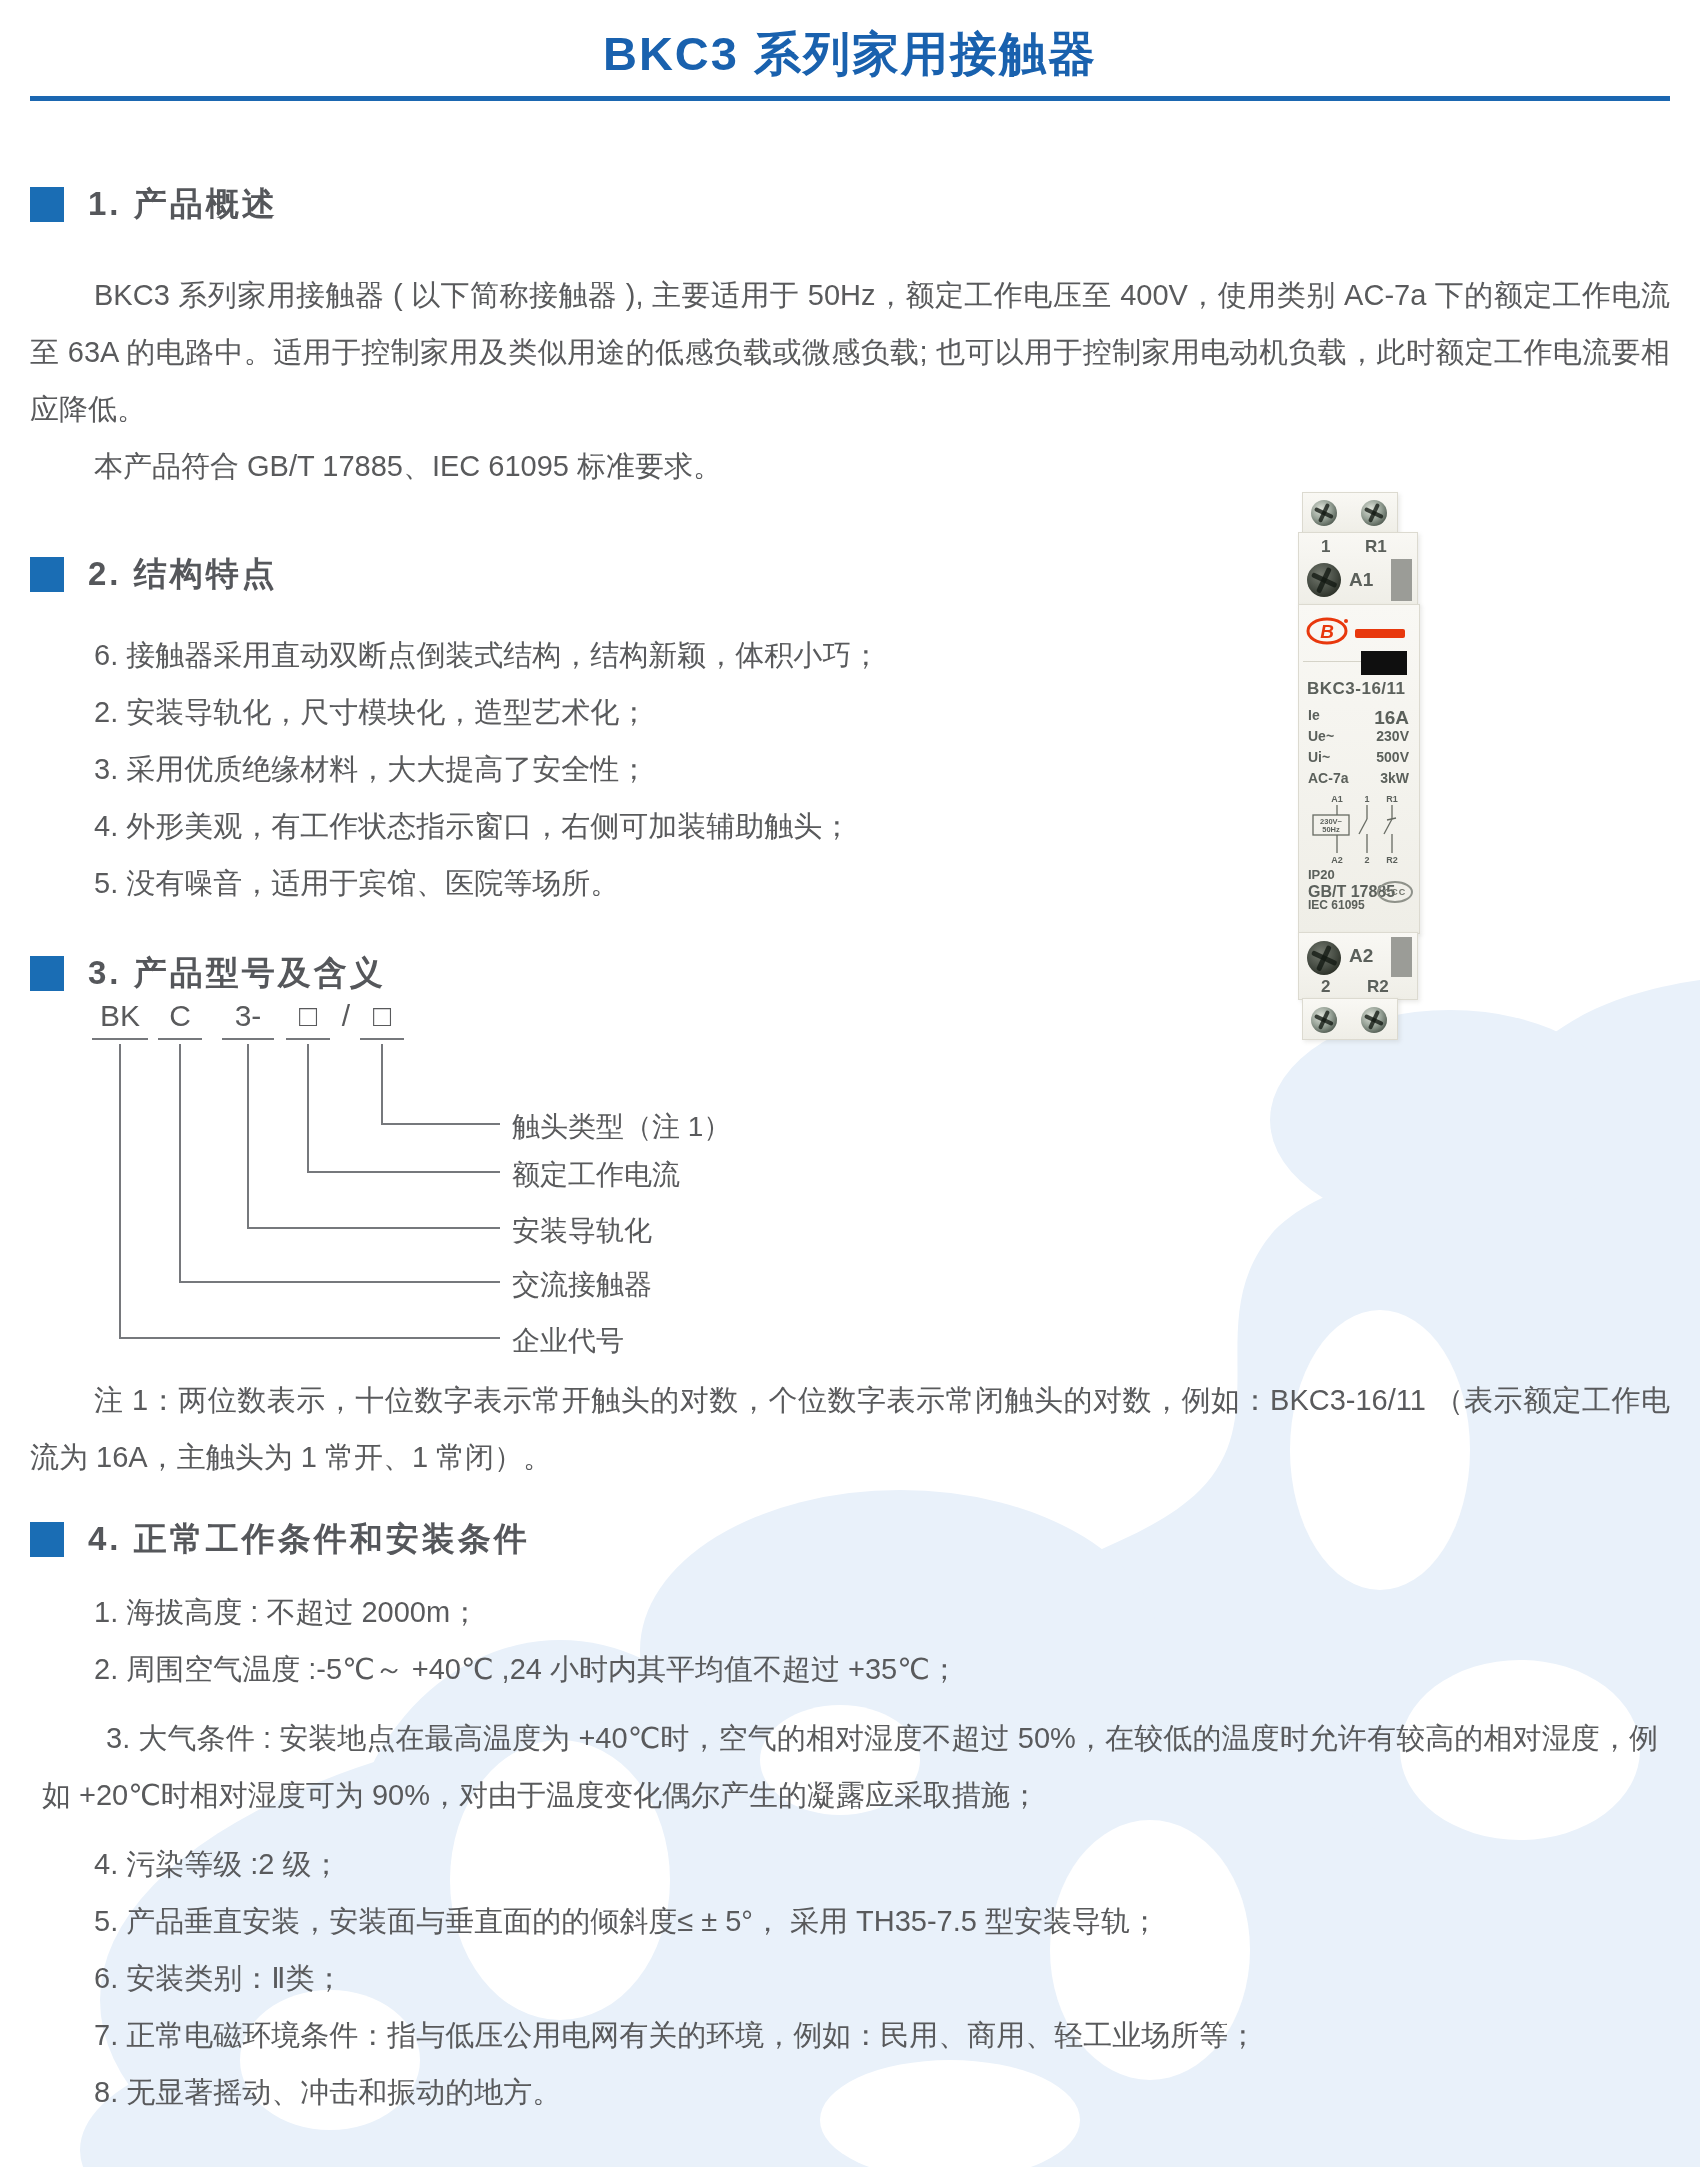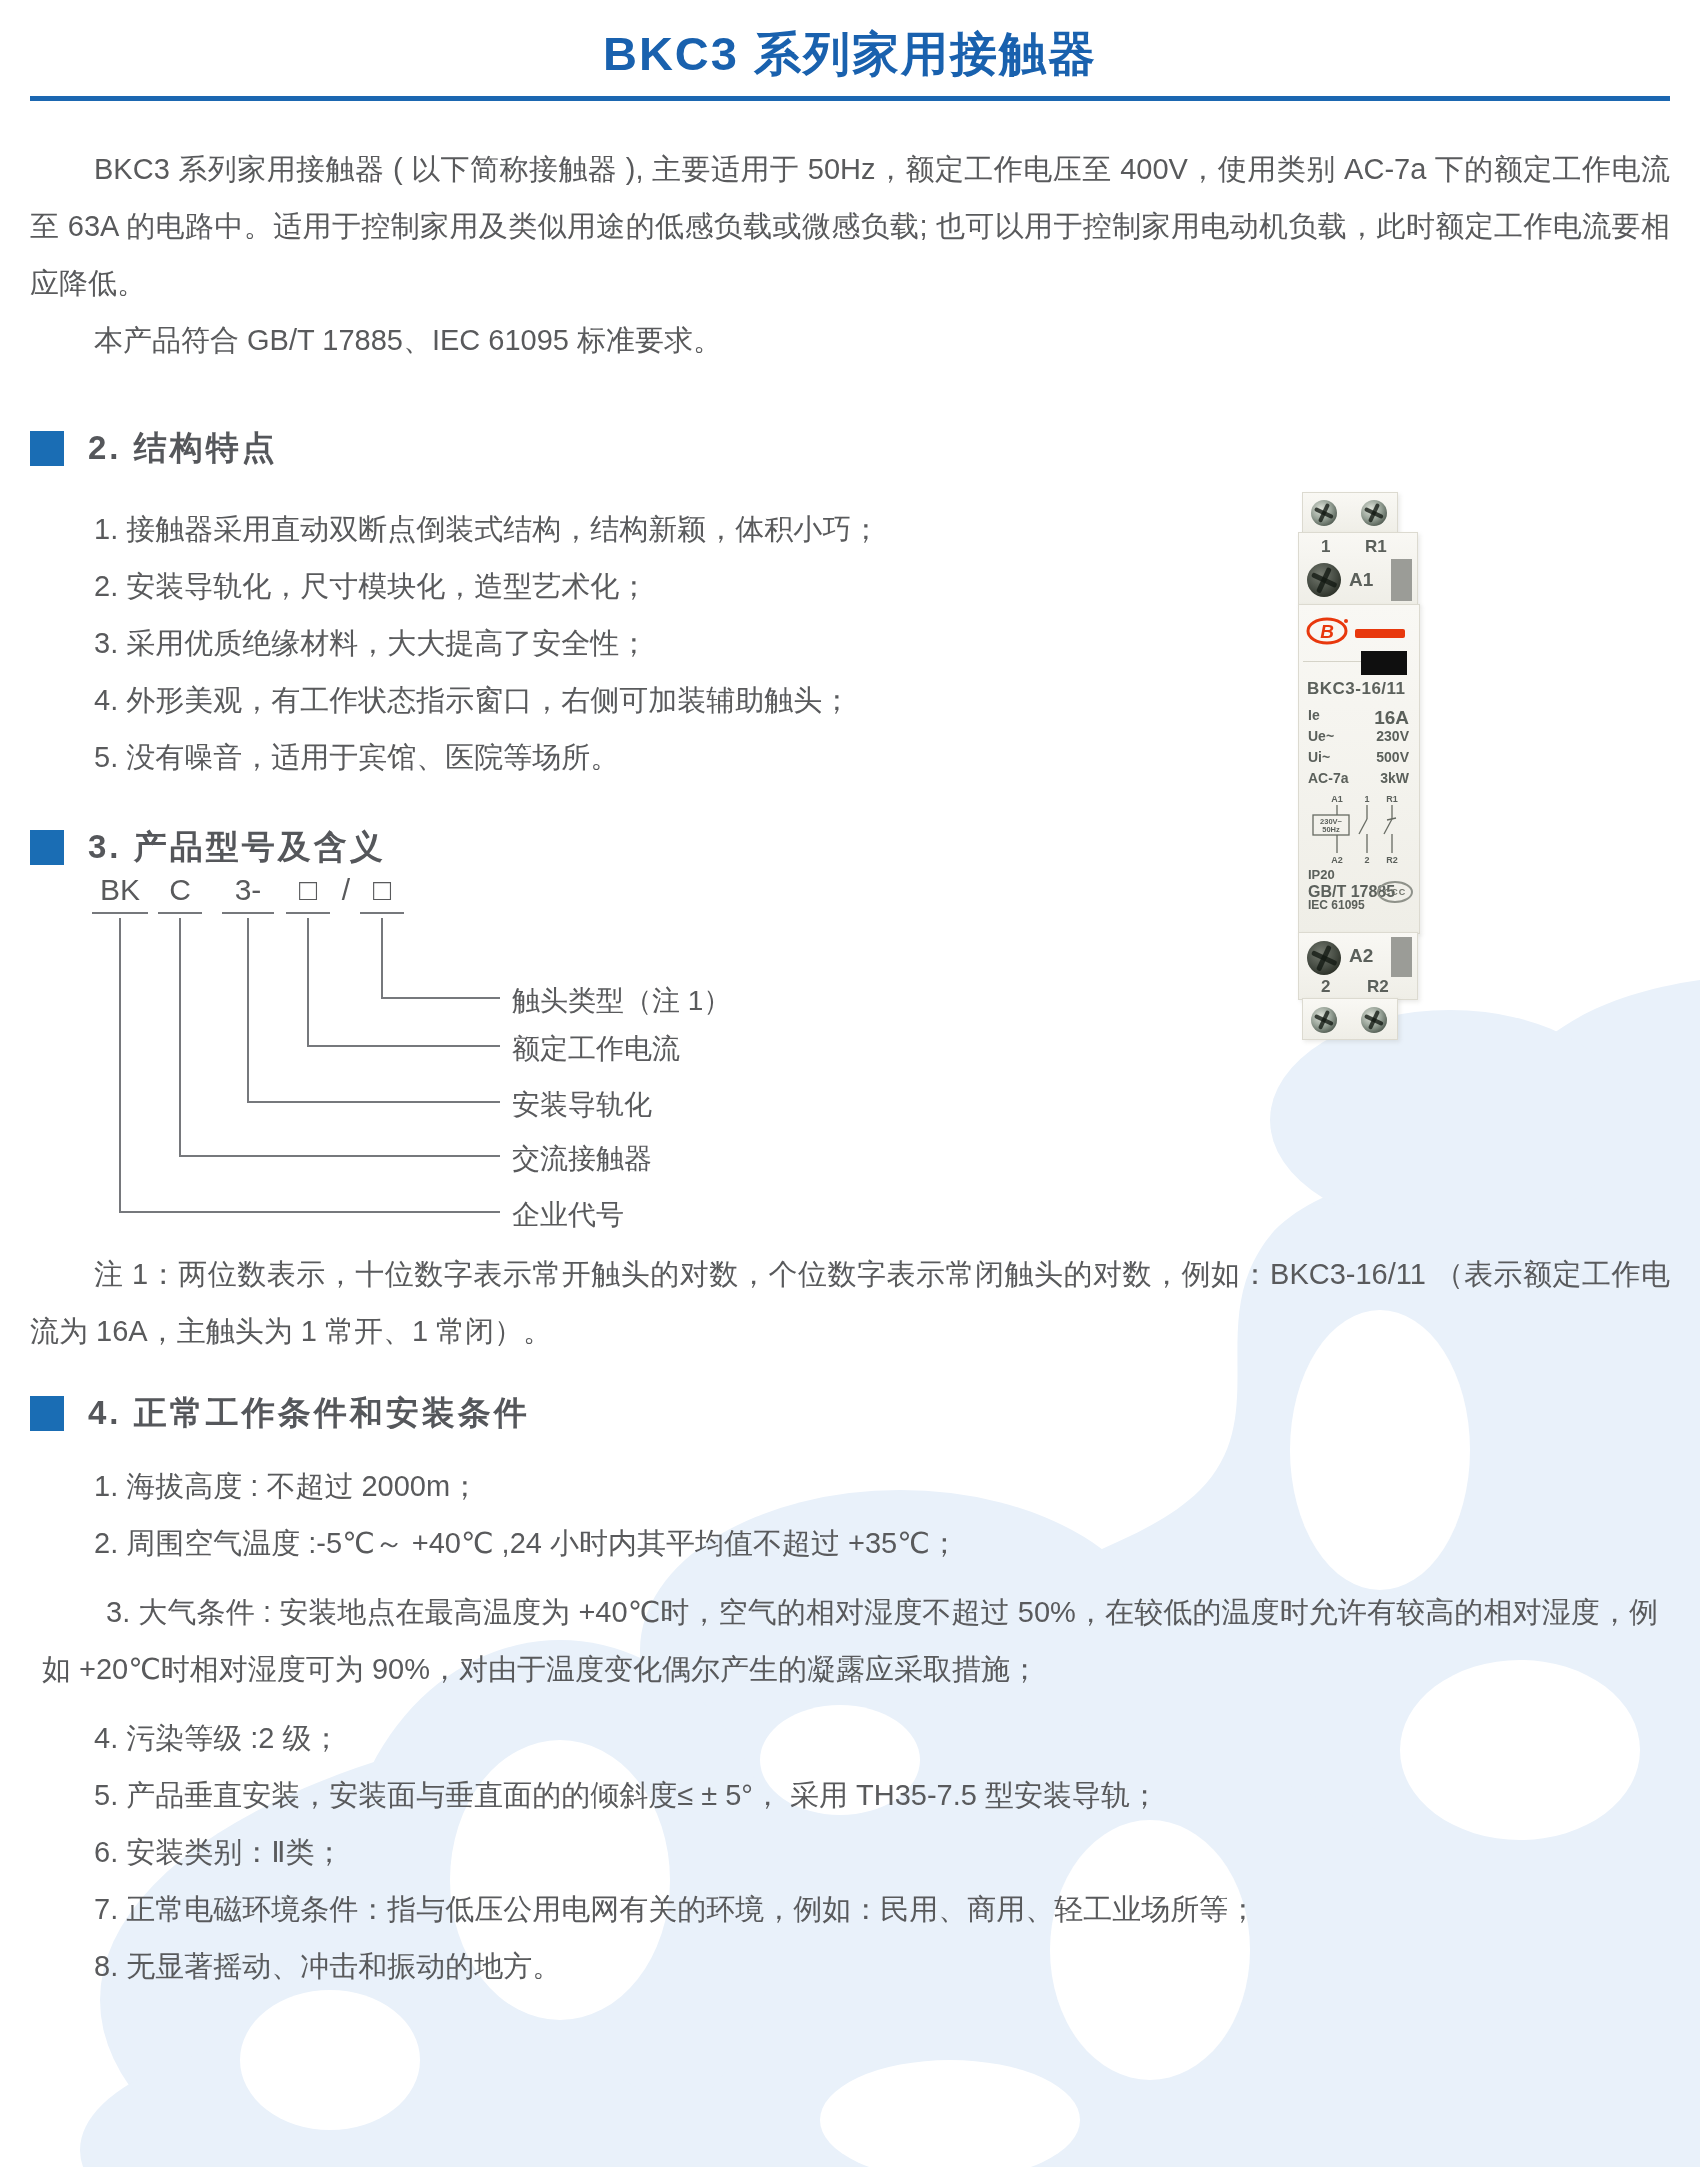--- a/index.html
+++ b/index.html
@@ -75,29 +75,33 @@
     <ellipse cx="840" cy="1760" rx="80" ry="55"></ellipse>
     <ellipse cx="330" cy="2060" rx="90" ry="70"></ellipse>
   </g>
 </svg>
 
 <div class="content">
 
   <h1 class="page-title">BKC3 系列家用接触器</h1>
   <div class="title-rule"></div>
 
+  <div class="sec-head" style="margin-top:80px">
+    <span class="sq"></span>
+    <span class="txt">1. 产品概述</span>
+  </div>
   <p class="para" style="margin-top:40px">BKC3 系列家用接触器 ( 以下简称接触器 ), 主要适用于 50Hz，额定工作电压至 400V，使用类别 AC-7a 下的额定工作电流至 63A 的电路中。适用于控制家用及类似用途的低感负载或微感负载; 也可以用于控制家用电动机负载，此时额定工作电流要相应降低。</p>
   <p class="para">本产品符合 GB/T 17885、IEC 61095 标准要求。</p>
 
   <div class="sec-head" style="margin-top:56px">
     <span class="sq"></span>
     <span class="txt">2. 结构特点</span>
   </div>
   <div class="features" style="margin-top:30px">
-    <p class="li">1. 接触器采用直动双断点倒装式结构，结构新颖，体积小巧；</p>
+    <p class="li">6. 接触器采用直动双断点倒装式结构，结构新颖，体积小巧；</p>
     <p class="li">2. 安装导轨化，尺寸模块化，造型艺术化；</p>
     <p class="li">3. 采用优质绝缘材料，大大提高了安全性；</p>
     <p class="li">4. 外形美观，有工作状态指示窗口，右侧可加装辅助触头；</p>
     <p class="li">5. 没有噪音，适用于宾馆、医院等场所。</p>
   </div>
 
   <div class="sec-head" style="margin-top:38px">
     <span class="sq"></span>
     <span class="txt">3. 产品型号及含义</span>
   </div>

